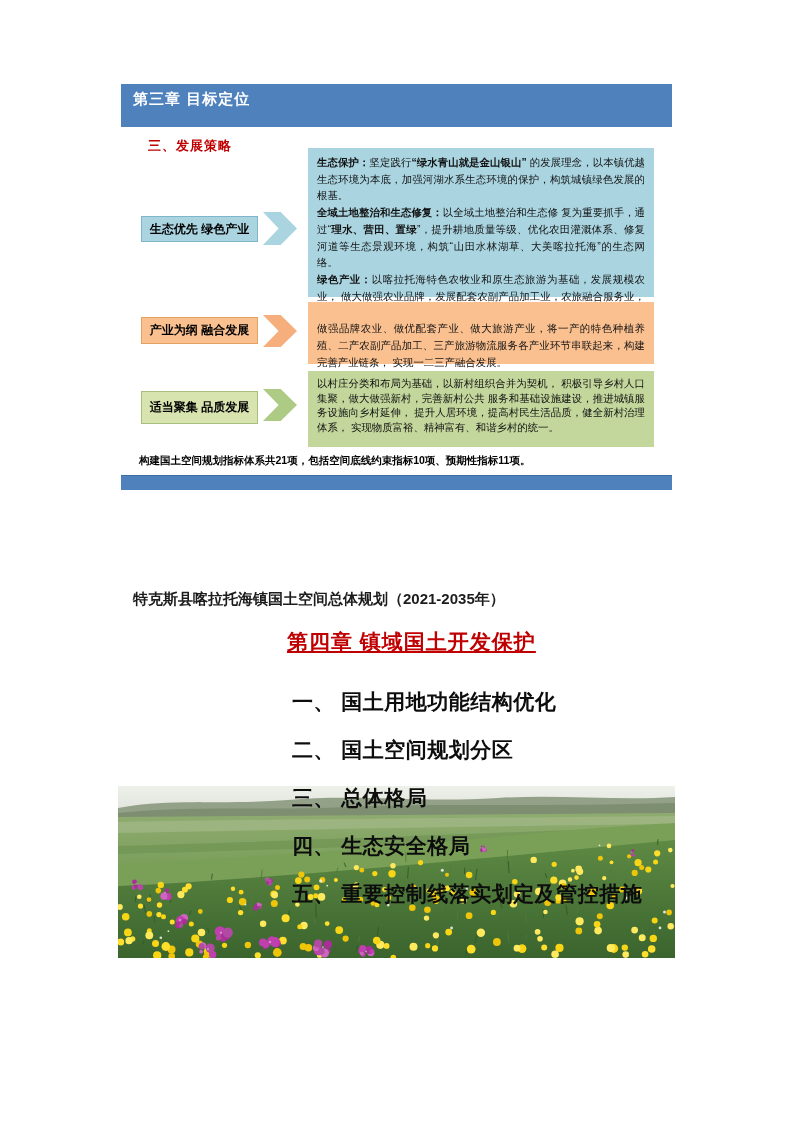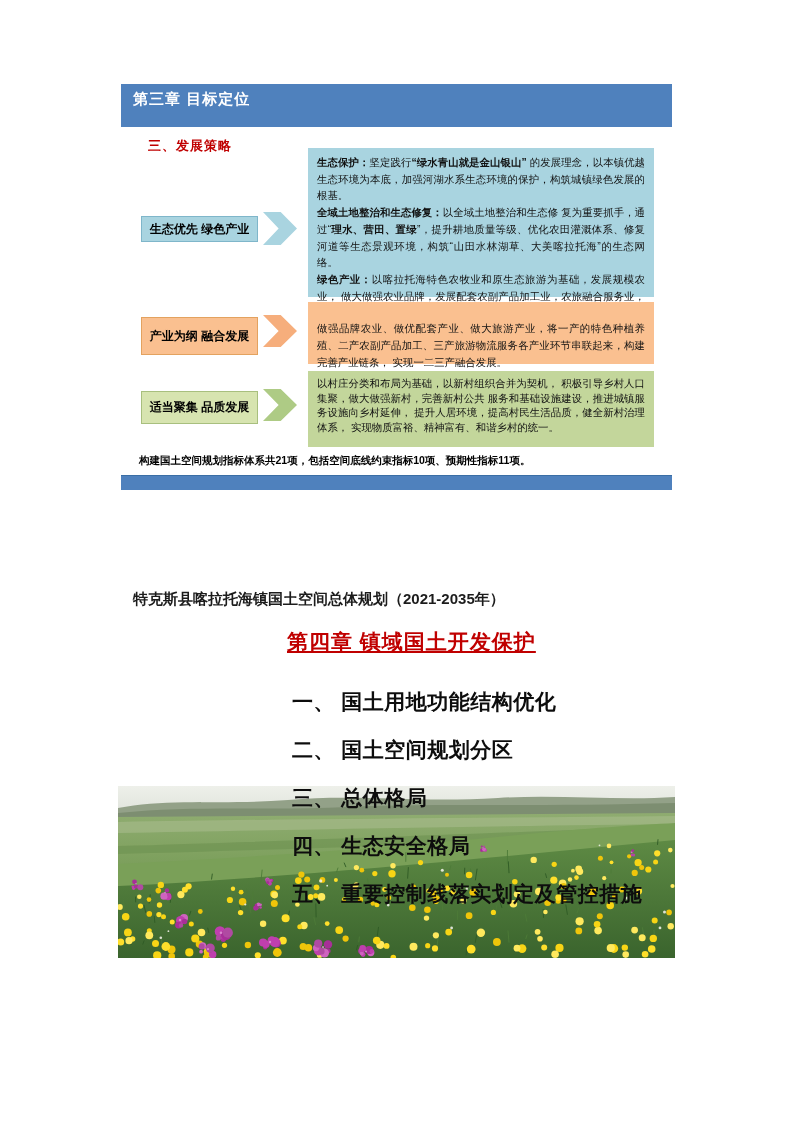--- a/index.html
+++ b/index.html
@@ -36,21 +36,21 @@
   }
   .content-box p{margin:0;text-align:justify;}
   .box-blue{top:148px;height:149px;background:var(--box-blue);padding:7px 9px;line-height:16.7px;}
   .box-orange{top:302px;height:62px;background:var(--box-orange);padding:18px 9px;line-height:17px;}
   .box-green{top:371px;height:76px;background:var(--box-green);padding:6px 9px;line-height:14.6px;}
   .label-box{
     position:absolute;left:141px;width:117px;display:flex;align-items:center;justify-content:center;
     font-size:12px;font-weight:bold;color:#000;box-sizing:border-box;white-space:nowrap;
   }
   .label-blue{top:216px;height:26px;background:var(--box-blue);border:1px solid var(--box-blue-border);}
-  .label-orange{top:317px;height:38px;background:var(--box-orange);border:1px solid var(--box-orange-border);}
+  .label-orange{top:317px;height:27px;background:var(--box-orange);border:1px solid var(--box-orange-border);}
   .label-green{top:391px;height:33px;background:var(--label-green);border:1px solid var(--box-green-border);}
   .arrow{
     position:absolute;width:34px;
     clip-path:polygon(0% 0%,52% 0%,100% 50%,52% 100%,0% 100%,46% 50%);
   }
   .arrow-blue{left:263px;top:212px;height:33px;background:var(--box-blue);}
   .arrow-orange{left:263px;top:315px;height:32px;background:#f6ae7c;}
   .arrow-green{left:263px;top:389px;height:32px;background:#aecb85;}
   .footnote{
     position:absolute;left:139px;top:454px;width:540px;

